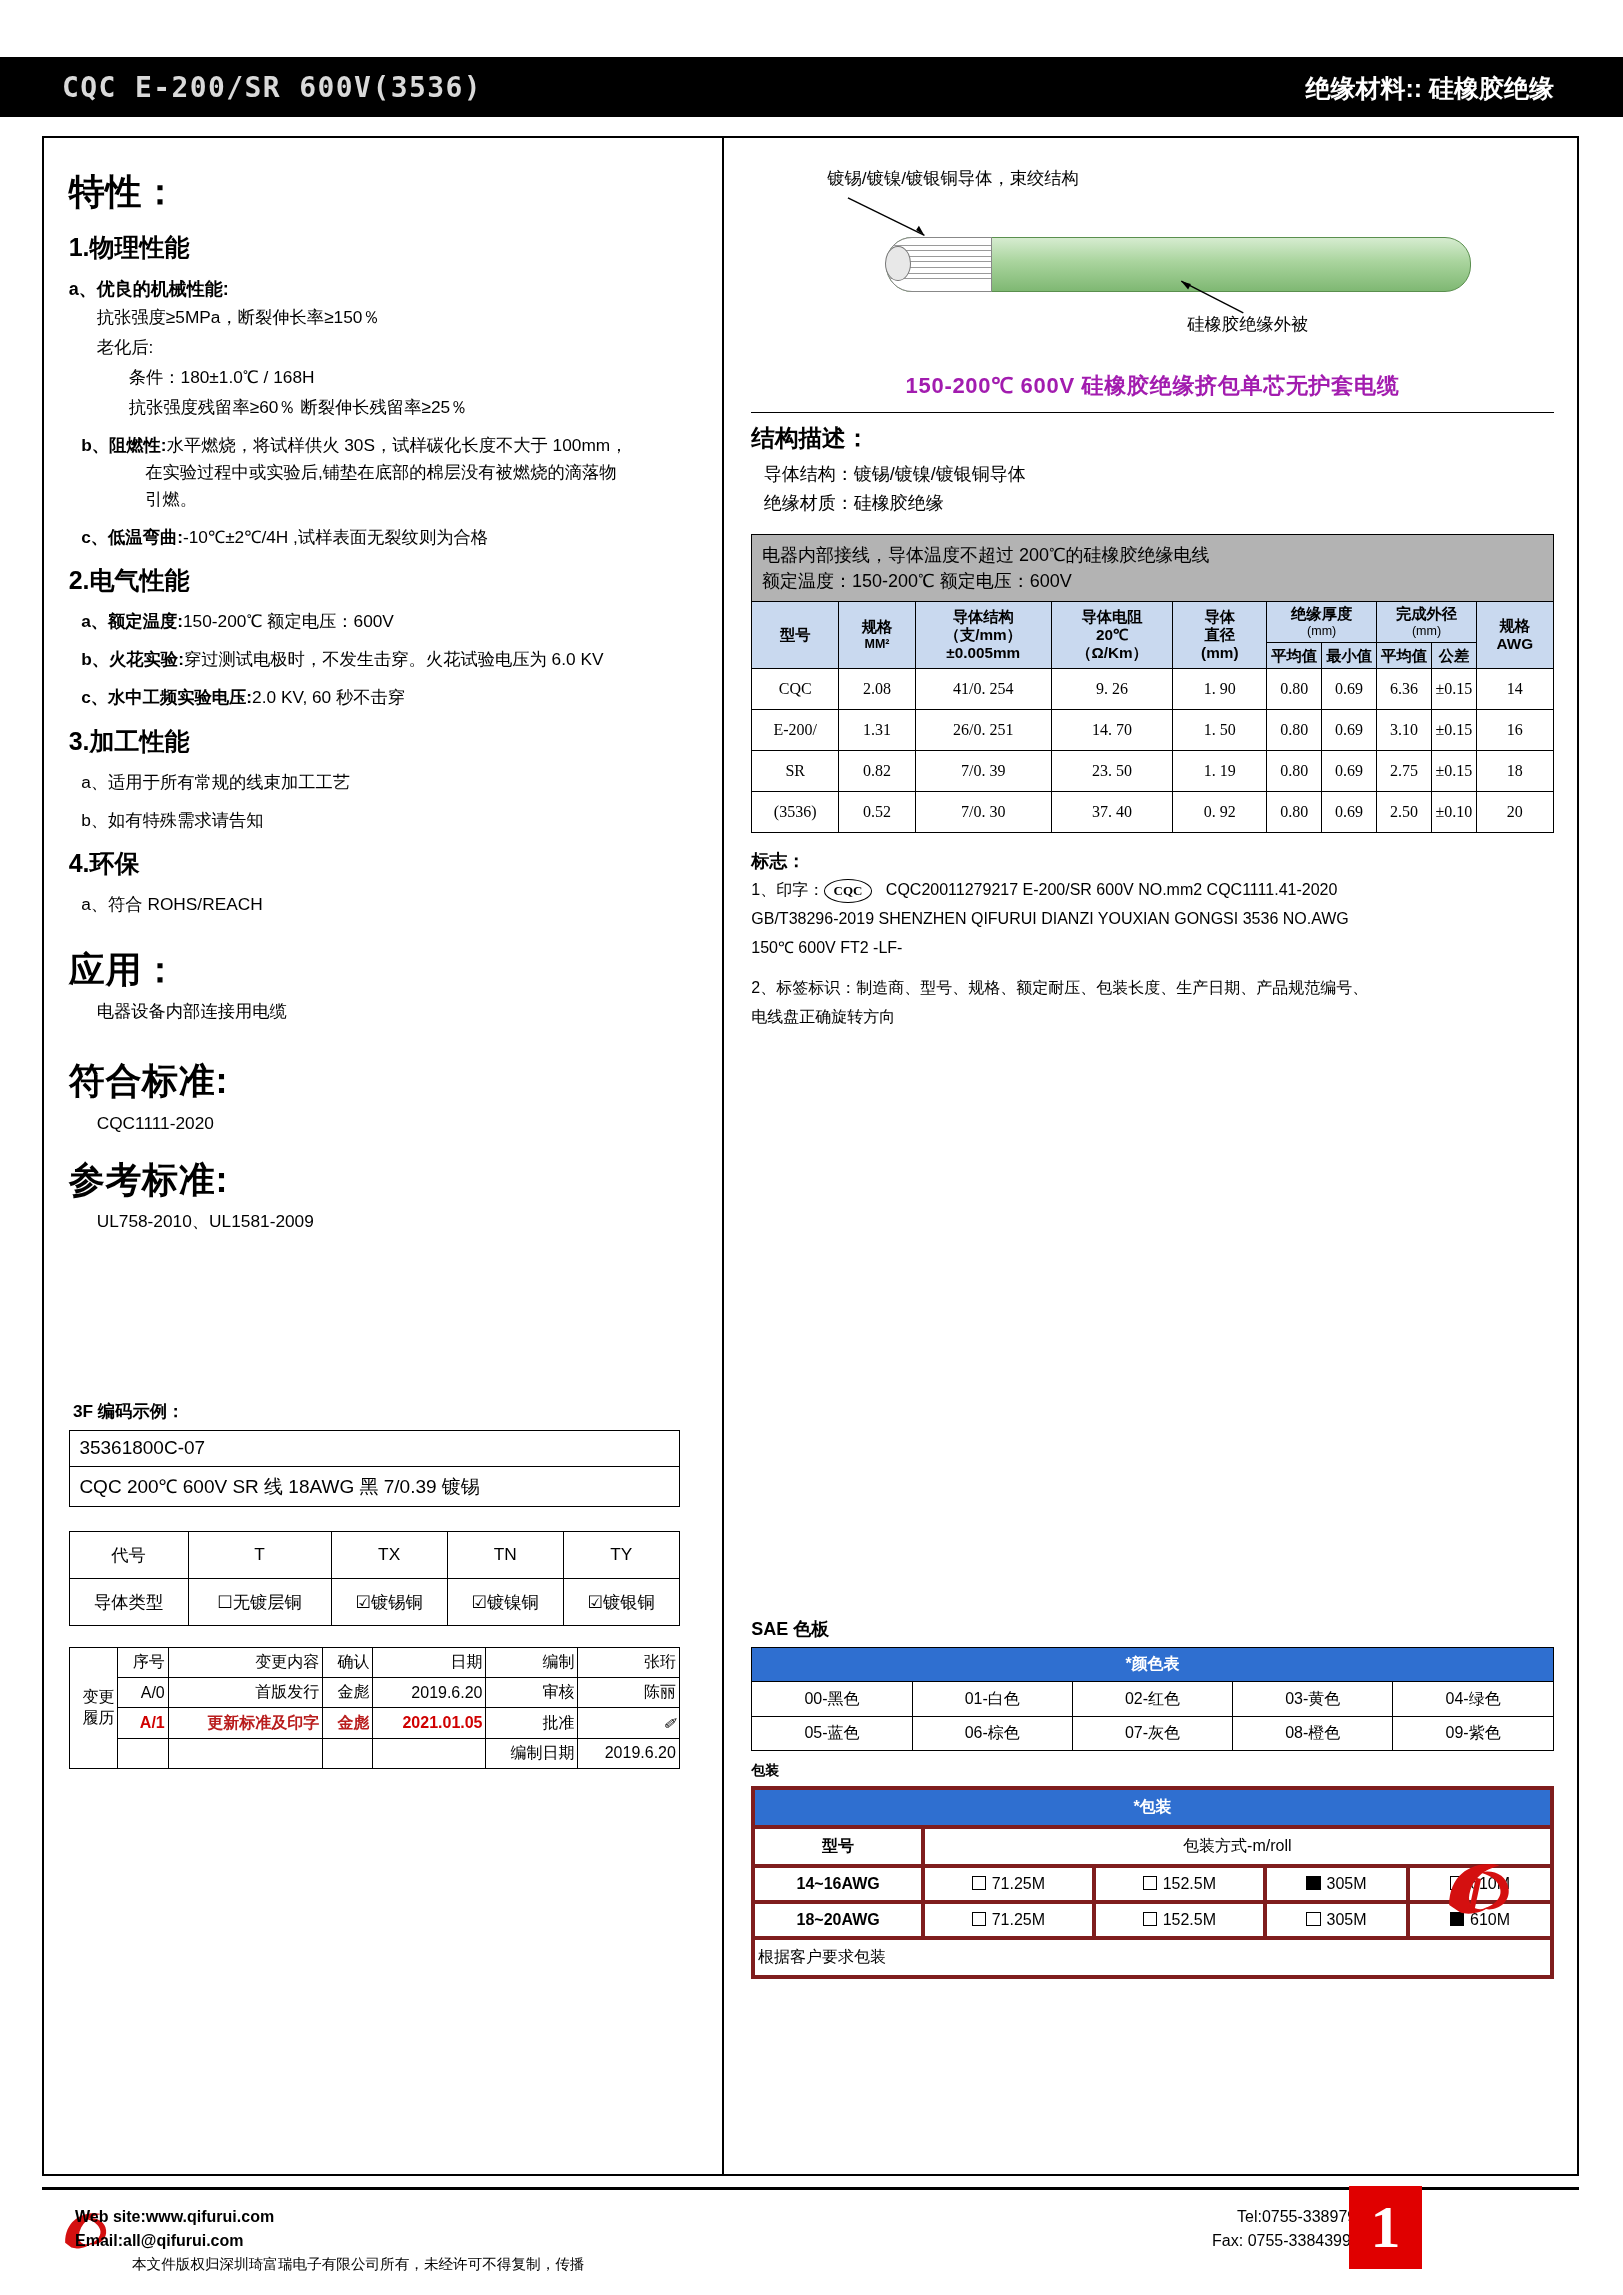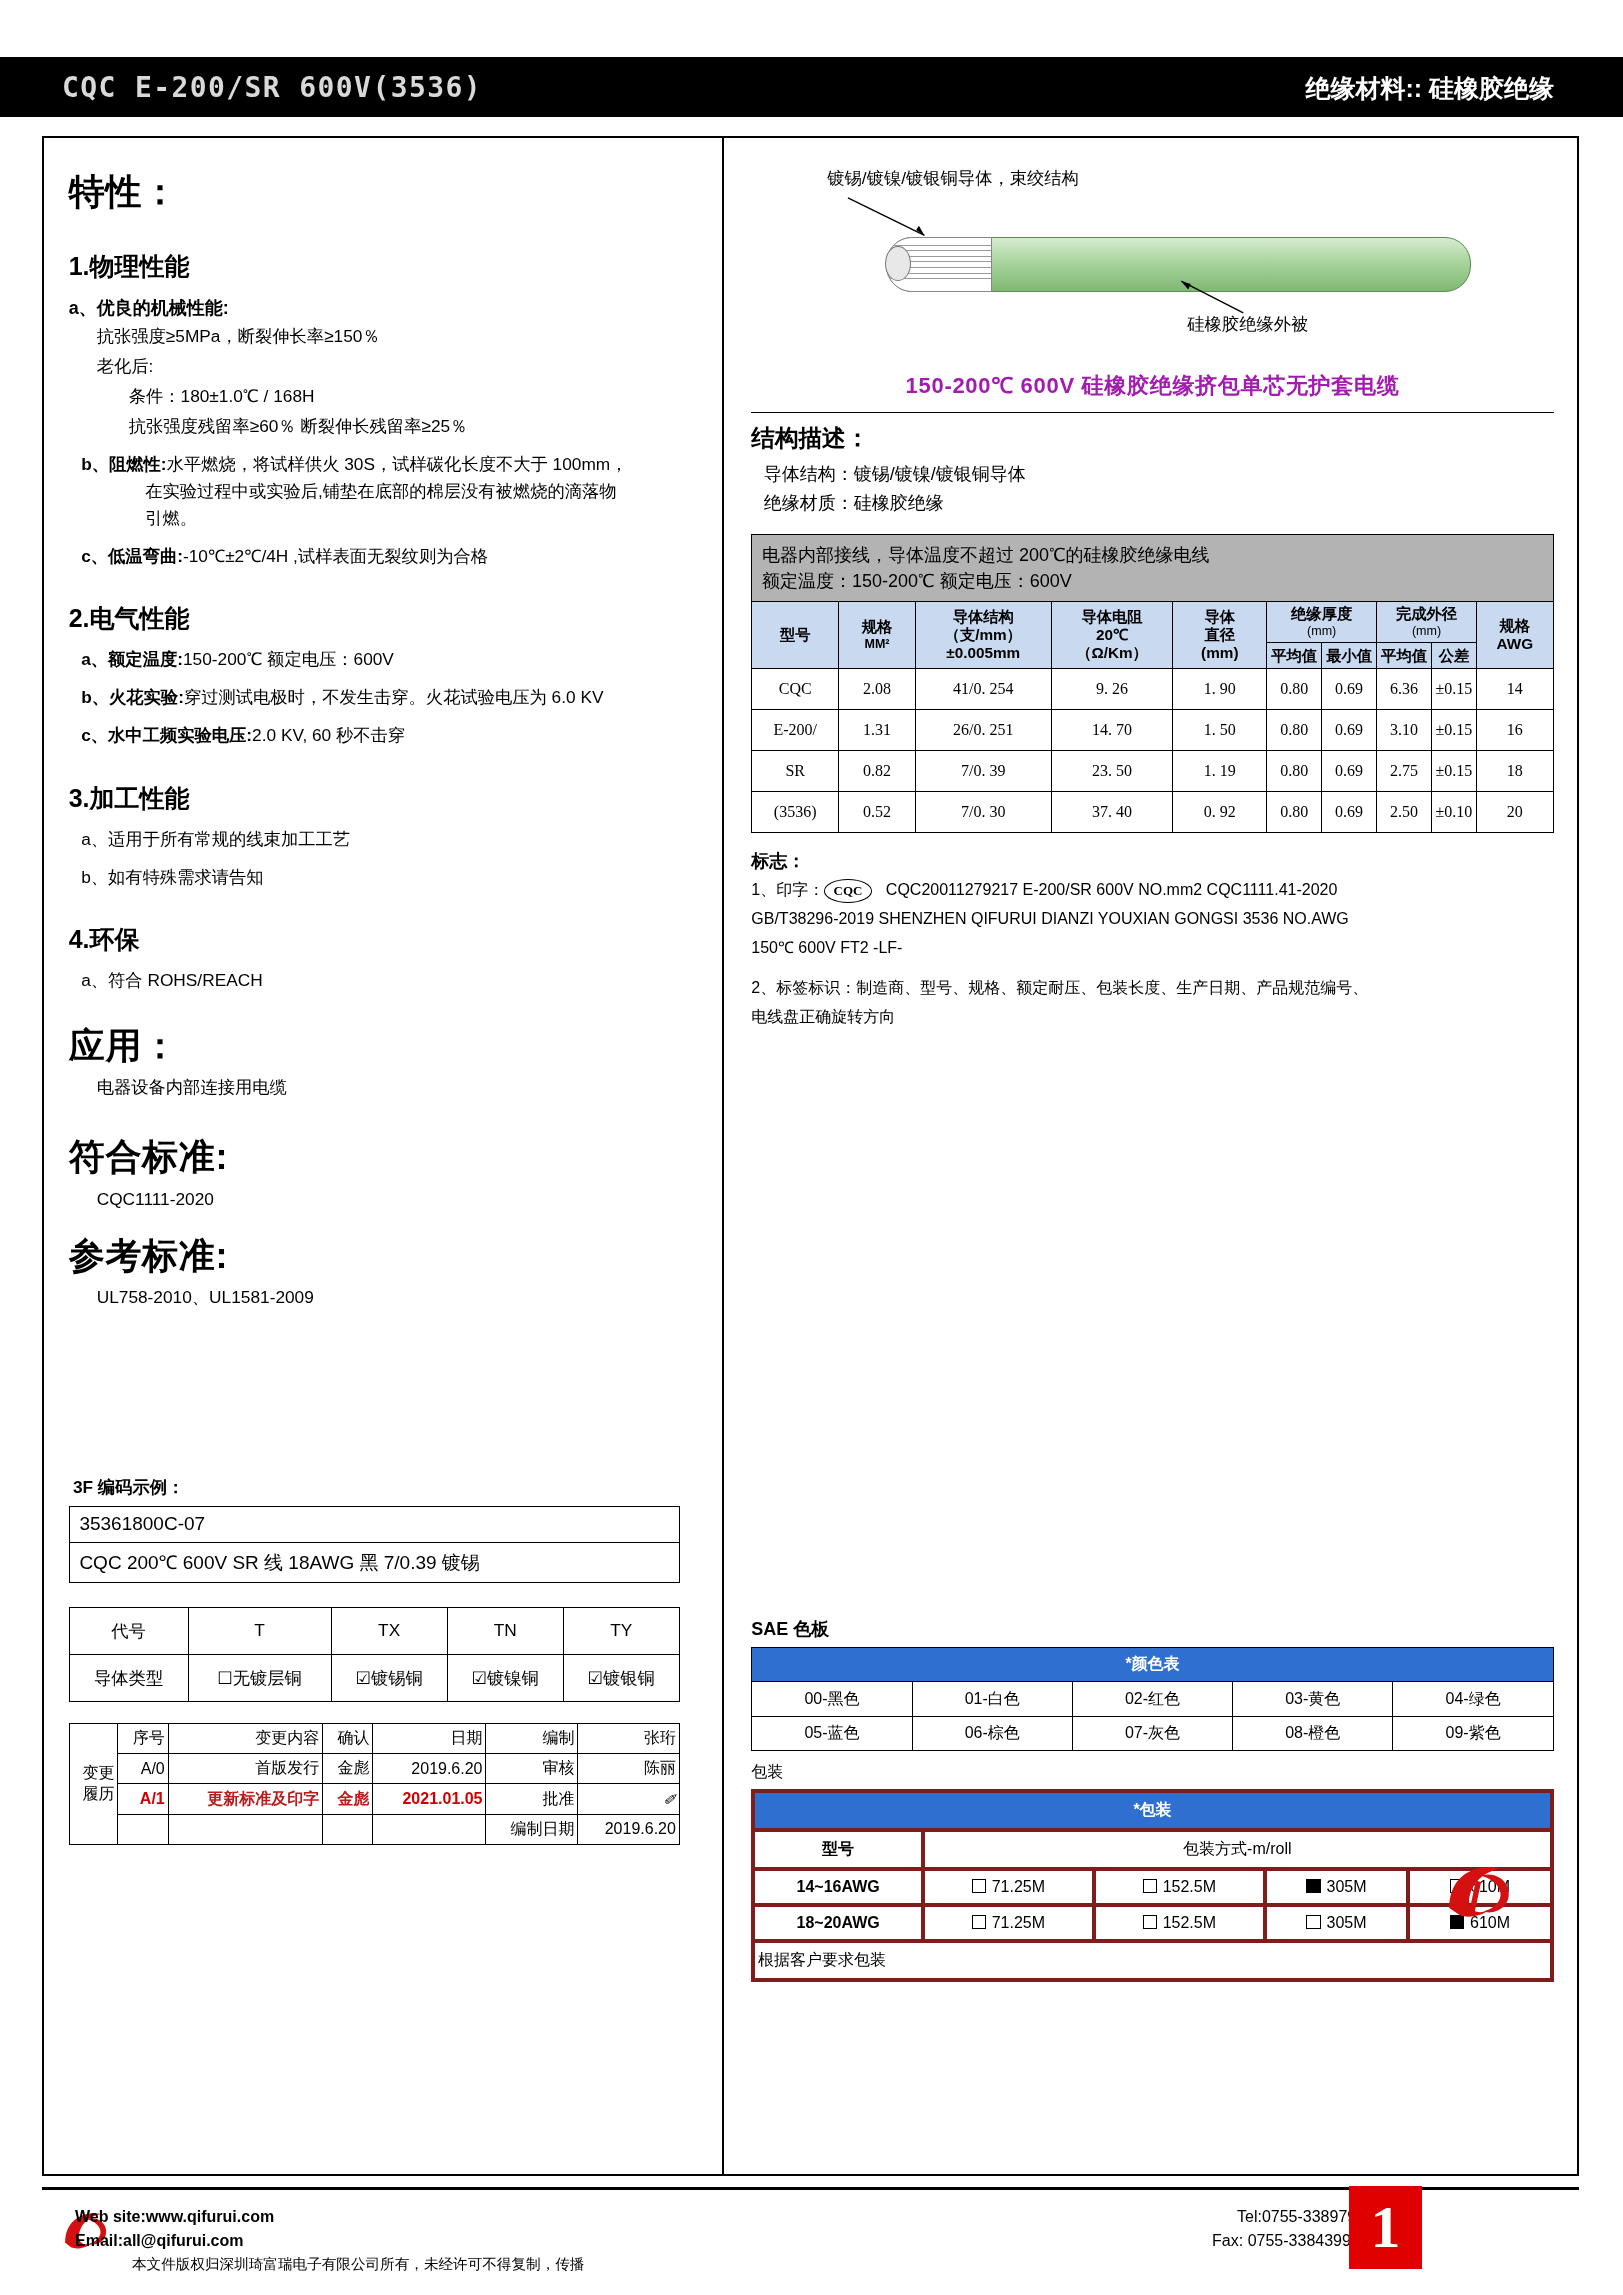--- a/index.html
+++ b/index.html
@@ -57,21 +57,21 @@
   }
   
   .left{
     position:absolute;
     left:52px; top:146px;
     width:663px;
     padding:14px 16.7px 0 16.7px;
     box-sizing:border-box;
   }
   .h-main{font-size:36px;font-weight:bold;margin:8.3px 0 4.2px 0;letter-spacing:0.7px;}
-  .h-sec{font-size:25px;font-weight:bold;margin:33px 0 7px 0;}
+  .h-sec{font-size:25px;font-weight:bold;margin:14px 0 7px 0;}
   .h-sub{font-size:18px;font-weight:bold;margin:12.5px 0 4.2px 0;}
   .p{font-size:17.3px;line-height:1.5;margin:4.2px 0 4.2px 28px;}
   .item{font-size:17.3px;line-height:1.55;margin:11px 0 2.8px 12.5px;}
   .item b{font-weight:bold;}
   .indent{margin-left:64px;}
   
   .code-title{font-size:17.3px;font-weight:bold;margin:0 0 7px 4.2px;}
   .code-box{
     border:1.4px solid #000;
     width:611px;
@@ -188,21 +188,21 @@
     font-size:13px;
     font-weight:bold;
     font-family:"Liberation Serif",serif;
     vertical-align:middle;
   }
   
   .sae-title{font-size:18px;font-weight:bold;margin:7px 0 5.6px 0;}
   .tbl-sae{width:100%;font-size:16px;border:1.4px solid #000;}
   .tbl-sae td{border:1px solid #000;text-align:center;padding:6.2px 1.4px;}
   .tbl-sae .hdr{background:#2f6fd0;color:#fff;font-weight:bold;}
-  .pack-title{font-size:16px;font-weight:normal;margin:11px 0 5.6px 0;}
+  .pack-title{font-size:14px;font-weight:bold;margin:11px 0 5.6px 0;}
   .tbl-pack{width:100%;font-size:16px;border:1.4px solid #000;}
   .tbl-pack td{border:4px solid #7f1d1d;text-align:center;padding:7px 2.8px;}
   .tbl-pack .hdr{background:#2f6fd0;color:#fff;font-weight:bold;}
   .tbl-pack .lbl{font-weight:bold;}
   .chk{display:inline-block;width:12.5px;height:12.5px;border:1.4px solid #000;margin-right:5.6px;vertical-align:-1.4px;}
   .chk.on{background:#000;}
   .pack-foot{font-size:16px;padding:7px 4.2px;}
   .logo-red{
     position:absolute;
     right:23.6px;

